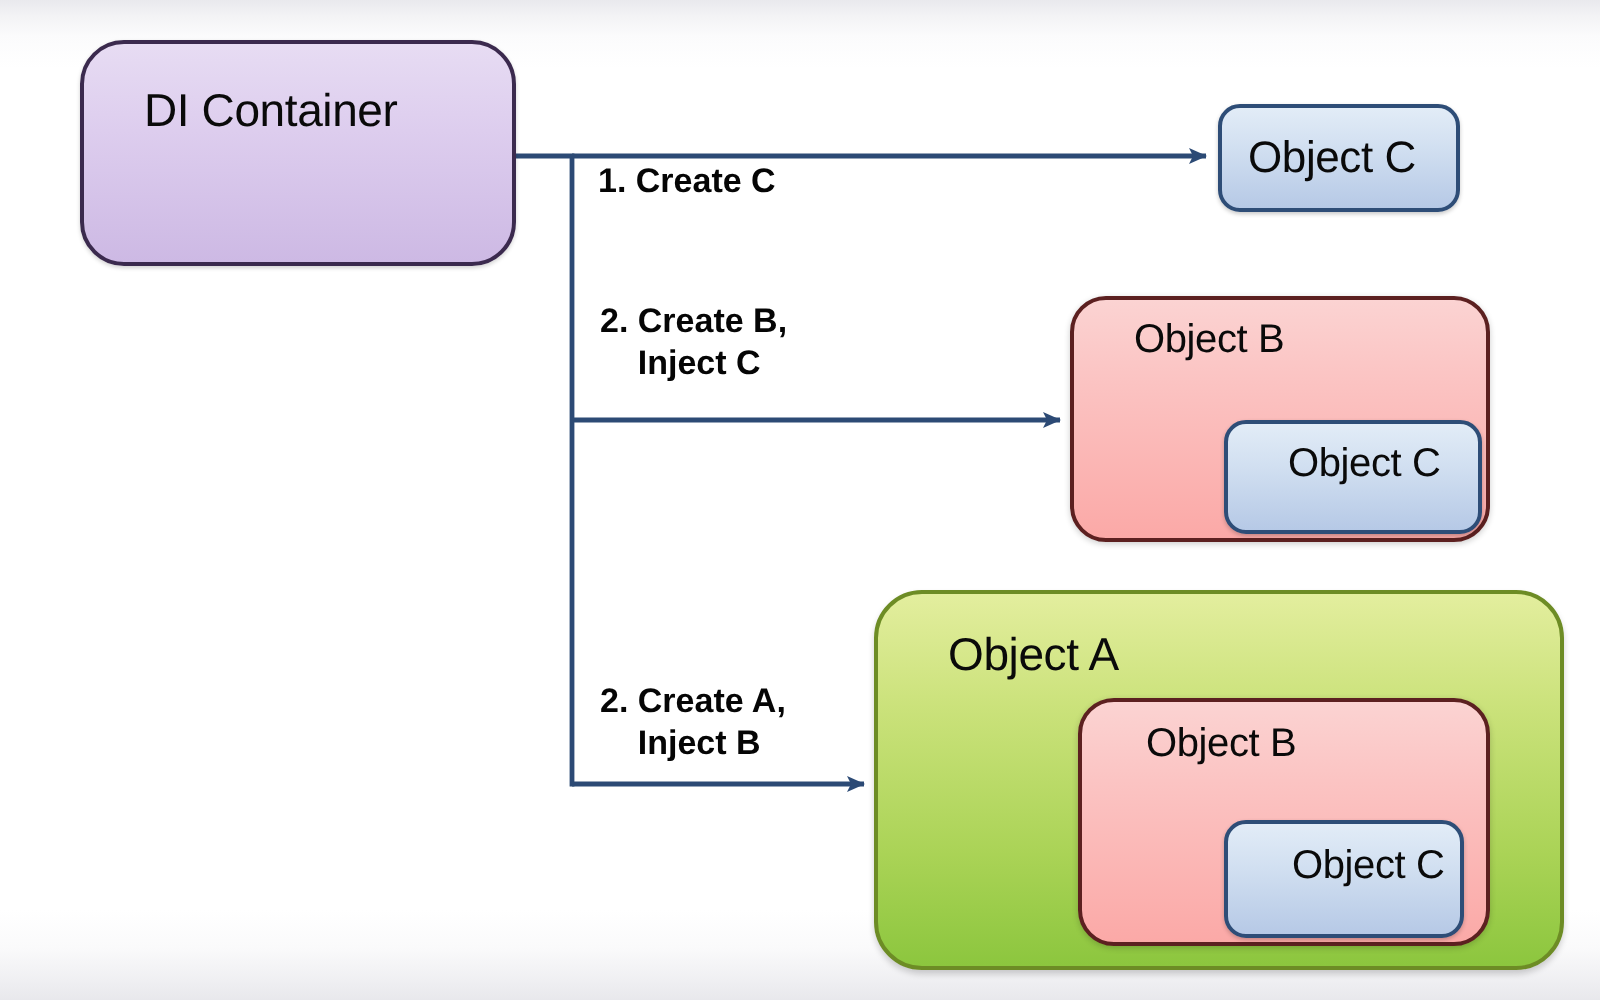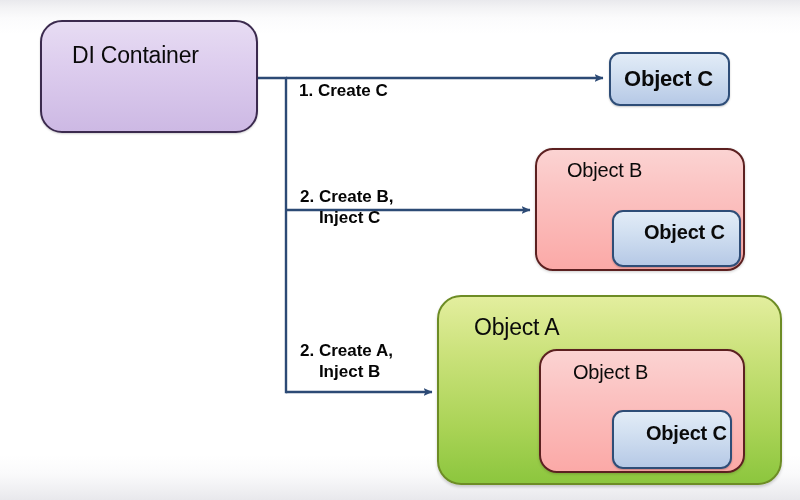--- a/index.html
+++ b/index.html
@@ -62,21 +62,20 @@
     font-size: 23px;
   }
 
   
   .obj-c {
     border-width: 2px;
     border-color: #2e4d77;
     border-radius: 11px;
     background: linear-gradient(to bottom, #e2ecf7 0%, #d2e0f1 38%, #b6c9e6 100%);
     box-shadow: 0 1px 2px rgba(0,0,0,0.22);
-    font-weight: bold;
   }
   .obj-c .node-label {
     font-size: 22px;
   }
 
   
   #object-c-top {
     left: 609px;
     top: 52px;
     width: 121px;
@@ -177,21 +176,21 @@
   .step-label {
     position: absolute;
     font-size: 17px;
     font-weight: bold;
     color: #050505;
     line-height: 21px;
     white-space: pre;
     letter-spacing: 0px;
   }
   #step-1-label { left: 299px; top: 40px; margin-top: 40px; }
-  #step-2-label { left: 300px; top: 150px; margin-top: 36px; }
+  #step-2-label { left: 300px; top: 150px; }
   #step-3-label { left: 300px; top: 340px; }
 </style>
 </head>
 <body>
 
 <div id="canvas">
 
   <svg class="connector-svg" viewBox="0 0 800 500" xmlns="http://www.w3.org/2000/svg">
     <defs>
       <marker id="arrowhead" markerWidth="9" markerHeight="8" refX="8.5" refY="4" orient="auto" markerUnits="userSpaceOnUse">

